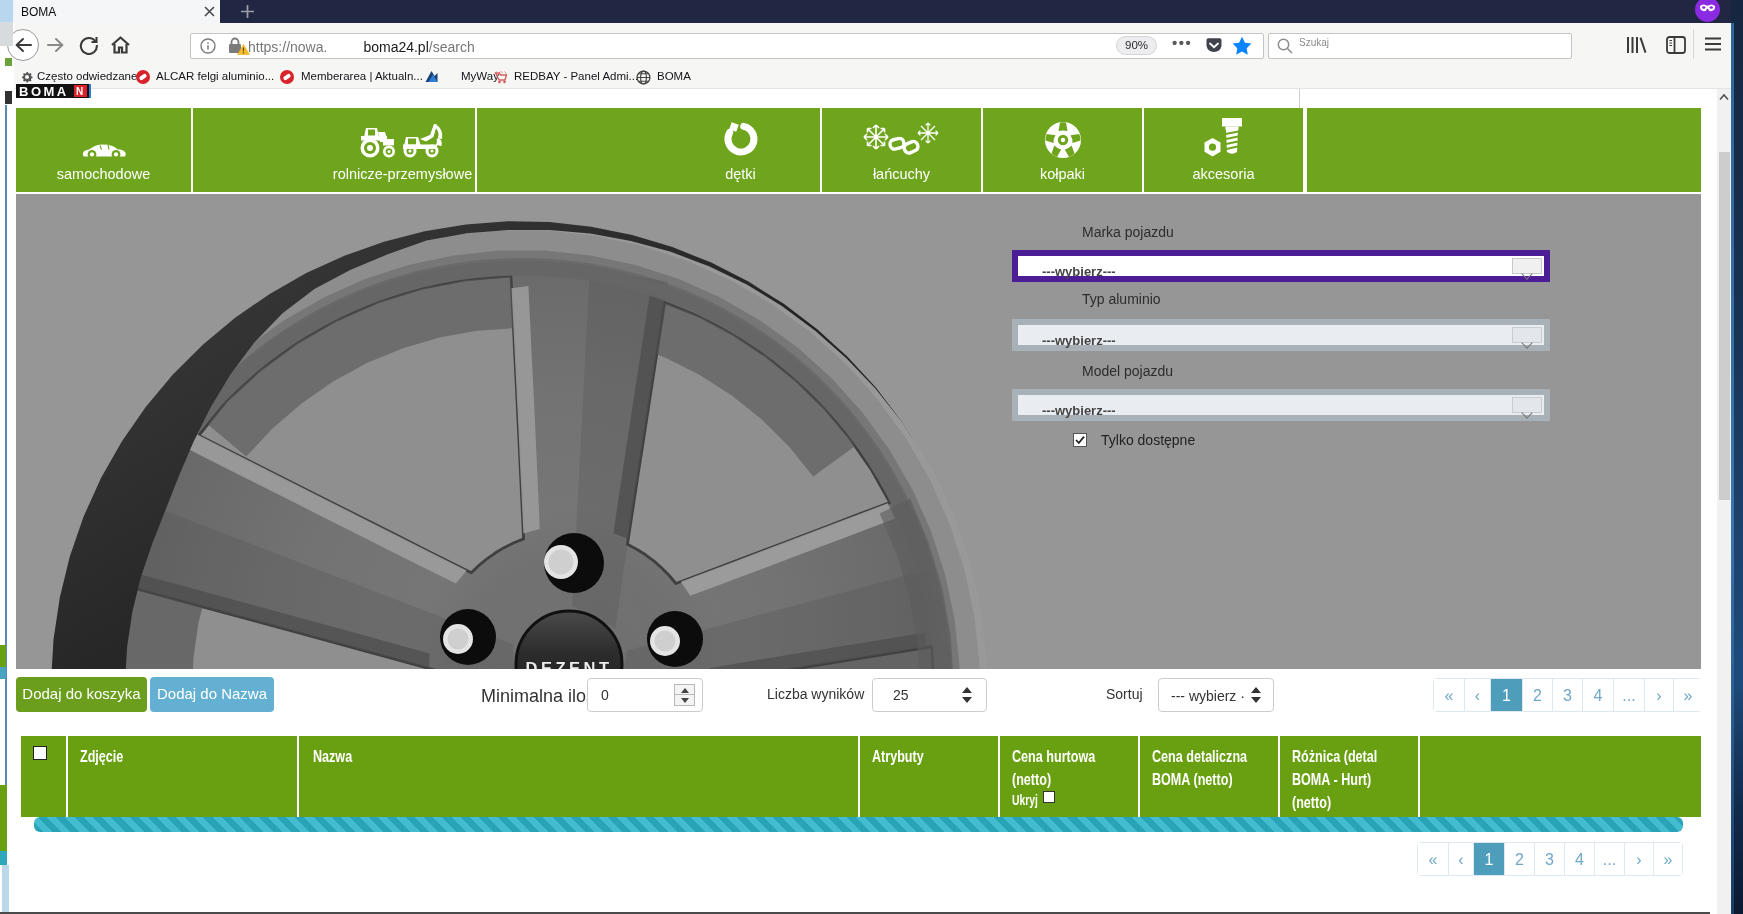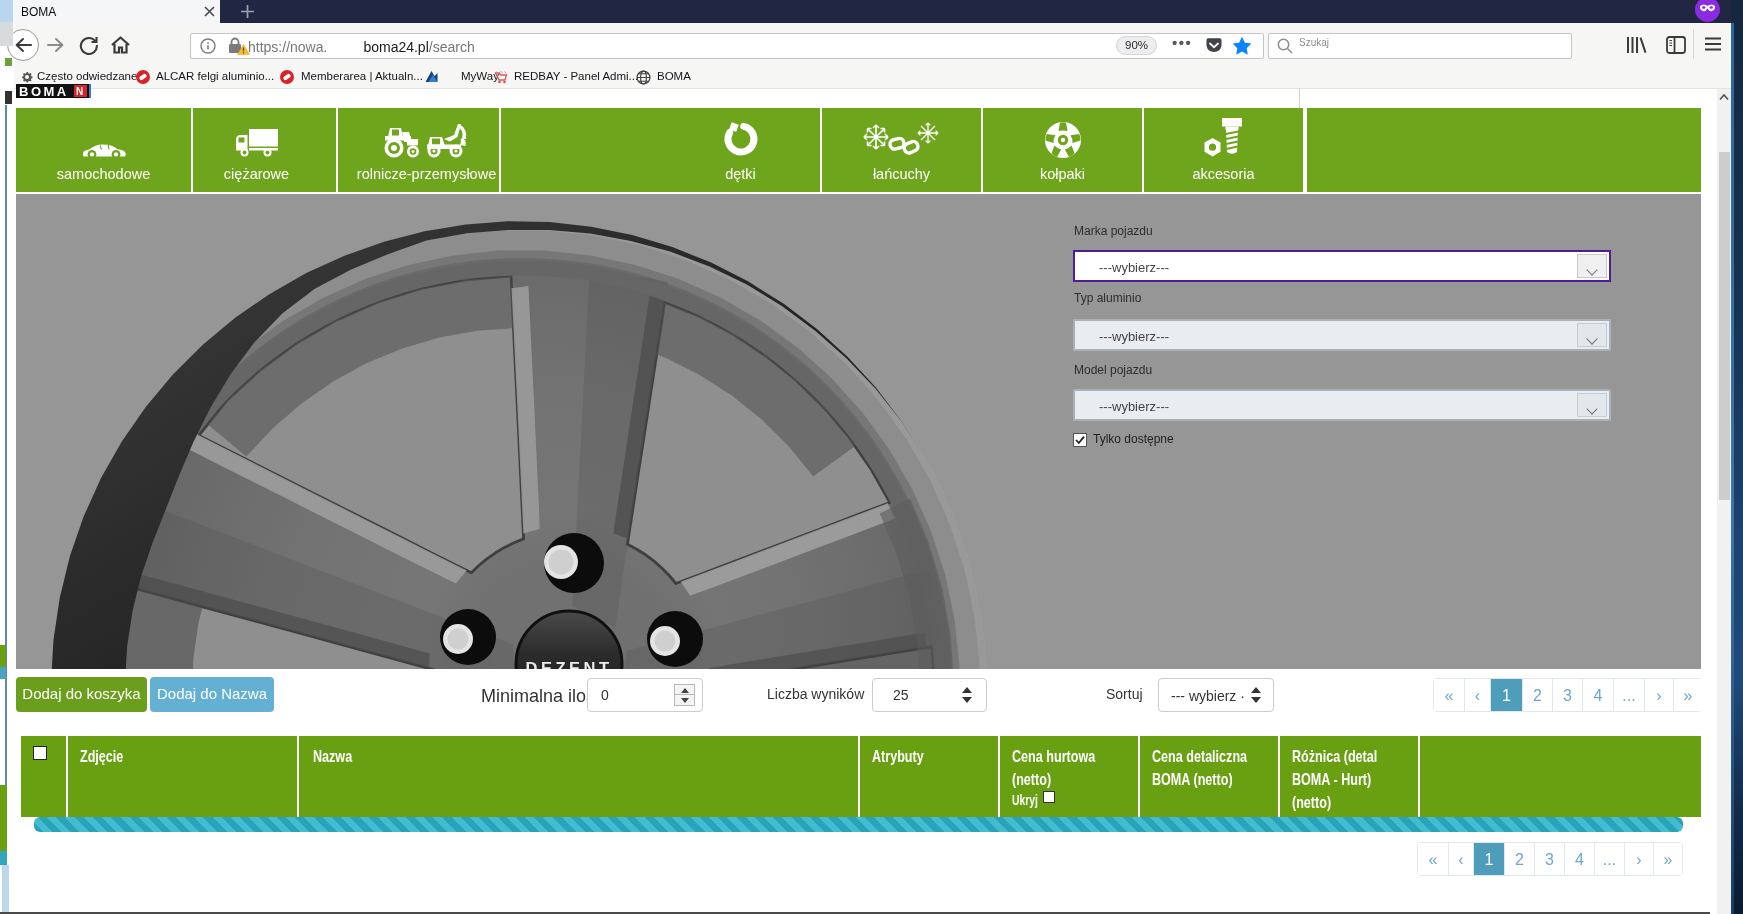--- a/index.html
+++ b/index.html
@@ -3,22 +3,22 @@
 <style>
 *{margin:0;padding:0;box-sizing:border-box;}
 html,body{width:1743px;height:914px;overflow:hidden;background:#fff;font-family:"Liberation Sans",sans-serif;}
 #page{position:relative;width:1743px;height:914px;}
 .abs{position:absolute;}
 .bmt{font-size:11.5px;color:#15141a;top:70px;white-space:nowrap;}
 .bmi{top:70px;width:14px;height:14px;border-radius:50%;}
 .tile{position:absolute;top:0;height:100%;border-right:2px solid #fff;}
 .tile .tl{position:absolute;left:0;right:0;top:58px;text-align:center;color:#fff;font-size:14.5px;white-space:nowrap;}
 .tile .ic{position:absolute;left:50%;transform:translateX(-50%);top:10px;}
-.lbl{position:absolute;font-size:12px;color:#2d2d2d;}
-.sel{position:absolute;left:1073px;width:538px;height:32px;border:2px solid #4c1d95;background:#fff;}
+.lbl{position:absolute;font-size:14px;color:#2d2d2d;margin-left:8px;}
+.sel{position:absolute;left:1012px;width:538px;height:32px;border:6px solid #4c1d95;background:#fff;font-weight:bold;}
 .sel .tx{position:absolute;left:24px;top:8px;font-size:13px;color:#444;}
 .sel .ar{position:absolute;right:2px;top:2px;bottom:2px;width:30px;background:#f0f0f0;border:1px solid #c8c8c8;}
 .sel.dis{background:#e9edf1;border-color:#a8b1b8;}
 .sel.dis .ar{background:#e3e7eb;border-color:#c7cdd3;}
 .chev{position:absolute;right:10px;top:11px;width:8px;height:8px;border-right:1.8px solid #777;border-bottom:1.8px solid #777;transform:rotate(45deg);}
 .pgc{position:absolute;top:0;height:100%;border-left:1px solid #dfe8ef;color:#6fa7c8;font-size:16px;text-align:center;line-height:33px;background:#fff;}
 .thc{position:absolute;color:#fff;font-weight:bold;font-size:17px;line-height:23px;transform:scaleX(0.74);transform-origin:0 0;white-space:nowrap;}
 .thd{position:absolute;top:0;width:2px;height:100%;background:#fff;}
 </style></head>
 <body>
@@ -150,34 +150,21 @@
   <svg class="ic" style="top:33px;" width="48" height="18" viewBox="0 0 48 18">
           <path d="M3 14 Q2 9.5 9 8.6 Q15 3.4 23 3.4 Q33 3.4 37.5 8.2 Q45.5 9 45.8 13 L45 15.5 H3.8 Z" fill="#fff"></path>
           <circle cx="12" cy="13.4" r="4.4" fill="#6fa51d"></circle>
           <circle cx="12" cy="13.4" r="2.1" fill="#fff"></circle>
           <circle cx="36" cy="13.4" r="4.4" fill="#6fa51d"></circle>
           <circle cx="36" cy="13.4" r="2.1" fill="#fff"></circle>
           <path d="M20 4.5 L21.5 8.5 M28 4 L29 8.3" stroke="#6fa51d" stroke-width="1.1"></path>
         </svg>
   <div class="tl">samochodowe</div>
       </div>
- <div class="tile" style="left:161px;width:161px;">
-  <svg class="ic" style="top:21px;" width="42" height="29" viewBox="0 0 42 29">
-          <rect x="13" y="0" width="29" height="17.5" fill="#fff"></rect>
-          <path d="M0 21.5 V11 Q0 6 4.5 6 H11.5 V21.5 Z" fill="#fff"></path>
-          <rect x="2.5" y="8.5" width="6" height="5" fill="#6fa51d"></rect>
-          <circle cx="8.5" cy="23.5" r="4" fill="#fff"></circle>
-          <circle cx="8.5" cy="23.5" r="1.9" fill="#6fa51d"></circle>
-          <circle cx="31.5" cy="23.5" r="4" fill="#fff"></circle>
-          <circle cx="31.5" cy="23.5" r="1.9" fill="#6fa51d"></circle>
-          <rect x="13" y="19" width="29" height="2.5" fill="#fff"></rect>
-        </svg>
-  <div class="tl">ciężarowe</div>
-      </div>
- <div class="tile" style="left:338px;width:147px;">
+ <div class="tile" style="left:314px;width:147px;">
   <svg class="ic" style="top:14px;" width="90" height="36" viewBox="0 0 90 36">
           <g fill="#fff">
             <circle cx="12" cy="26" r="9.5"></circle>
             <circle cx="12" cy="26" r="6" fill="#6fa51d"></circle>
             <circle cx="12" cy="26" r="3" fill="#fff"></circle>
             <circle cx="31" cy="29.5" r="6"></circle>
             <circle cx="31" cy="29.5" r="3.3" fill="#6fa51d"></circle>
             <circle cx="31" cy="29.5" r="1.5" fill="#fff"></circle>
             <path d="M6 15 L8 6 H19 L21 15 Z"></path>
             <rect x="10" y="7.5" width="7" height="6" fill="#6fa51d"></rect>

